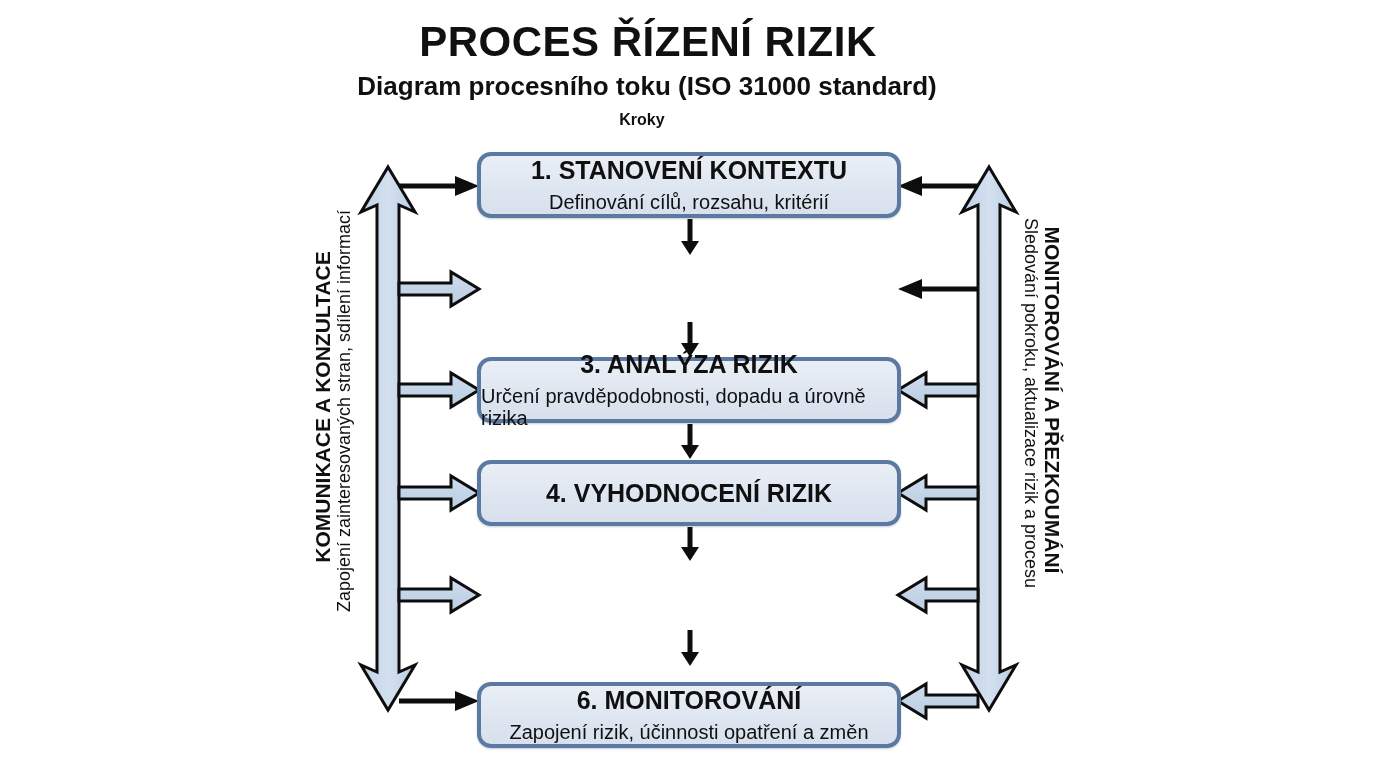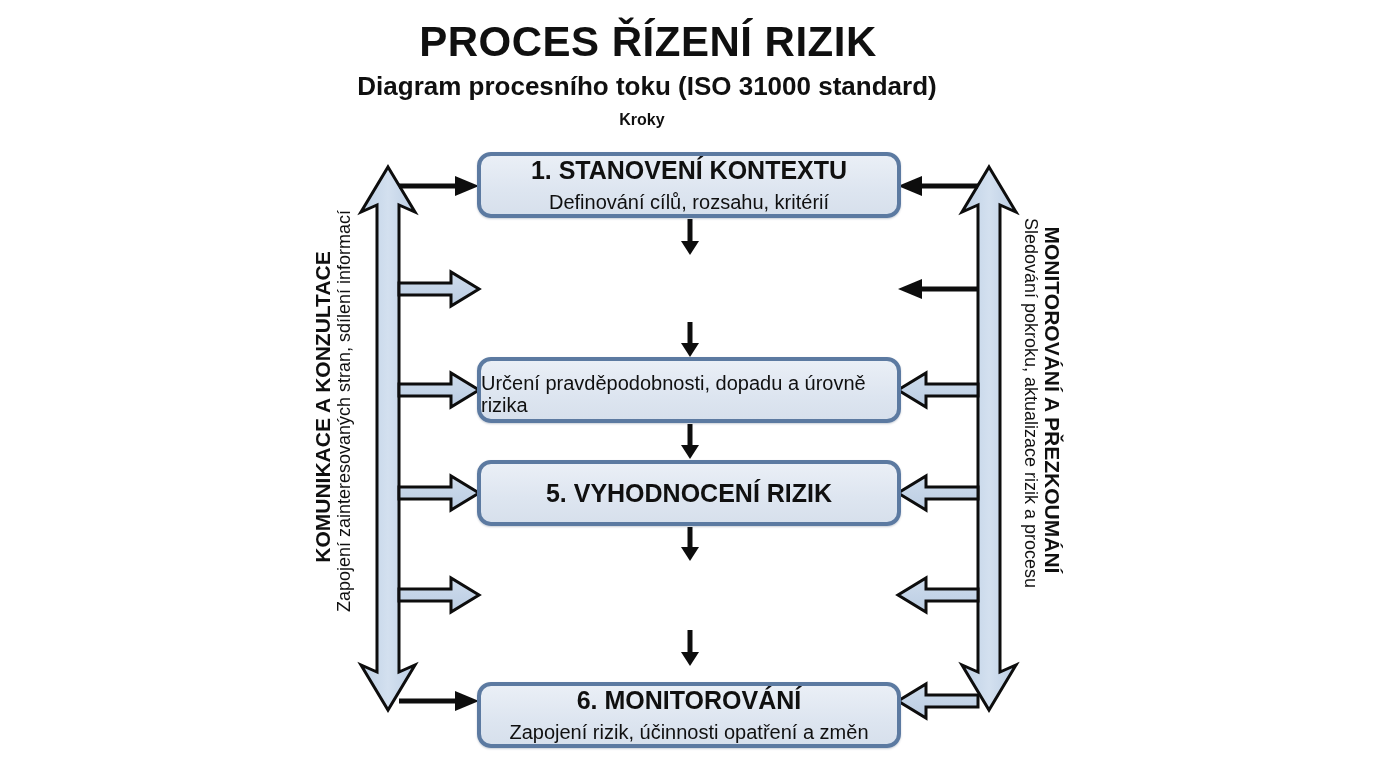--- a/index.html
+++ b/index.html
@@ -93,24 +93,25 @@
 
   <div class="hdr title">PROCES ŘÍZENÍ RIZIK</div>
   <div class="hdr subtitle">Diagram procesního toku (ISO 31000 standard)</div>
   <div class="hdr kroky">Kroky</div>
 
   <div class="step" style="top:152px">
     <div class="step-title">1. STANOVENÍ KONTEXTU</div>
     <div class="step-sub">Definování cílů, rozsahu, kritérií</div>
   </div>
   <div class="step" style="top:357px">
+    <div class="step-title">3. ANALÝZA RIZIK</div>
     <div class="step-sub">Určení pravděpodobnosti, dopadu a úrovně rizika</div>
   </div>
   <div class="step" style="top:460px">
-    <div class="step-title">5. VYHODNOCENÍ RIZIK</div>
+    <div class="step-title">4. VYHODNOCENÍ RIZIK</div>
   </div>
   <div class="step" style="top:682px">
     <div class="step-title">6. MONITOROVÁNÍ</div>
     <div class="step-sub">Zapojení rizik, účinnosti opatření a změn</div>
   </div>
 
   <div class="vlabel bold rotL" style="left:43px;top:394px">KOMUNIKACE A KONZULTACE</div>
   <div class="vlabel reg rotL" style="left:64px;top:398px">Zapojení zainteresovaných stran, sdílení informací</div>
   <div class="vlabel bold rotR" style="left:772px;top:387px">MONITOROVÁNÍ A PŘEZKOUMÁNÍ</div>
   <div class="vlabel reg rotR" style="left:751px;top:390px">Sledování pokroku, aktualizace rizik a procesu</div>

